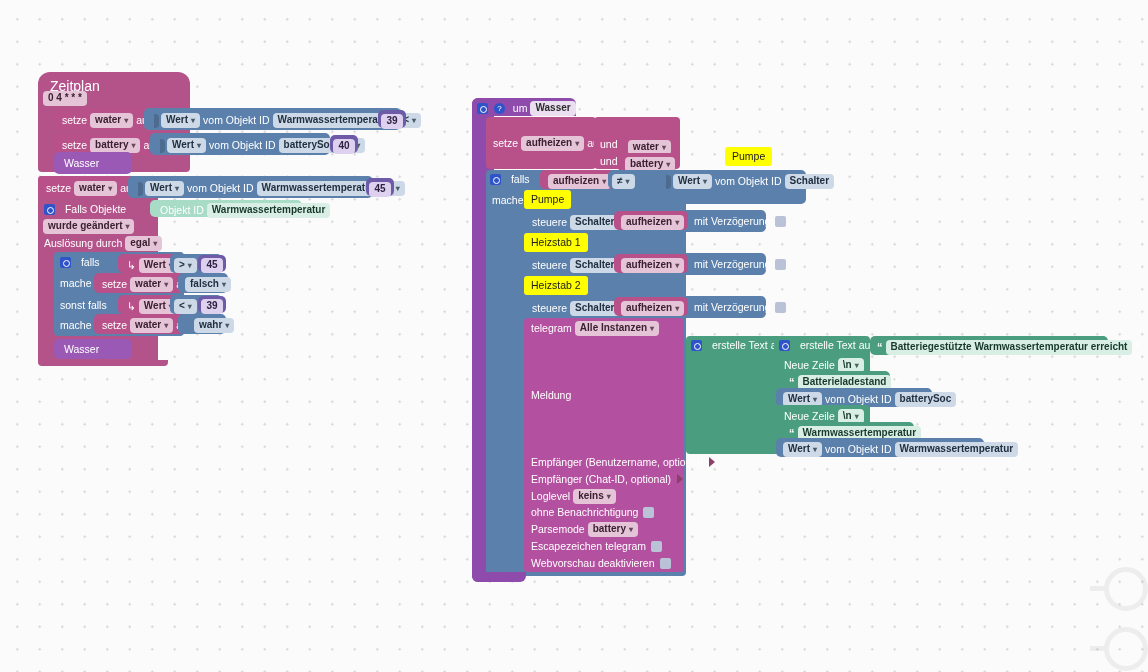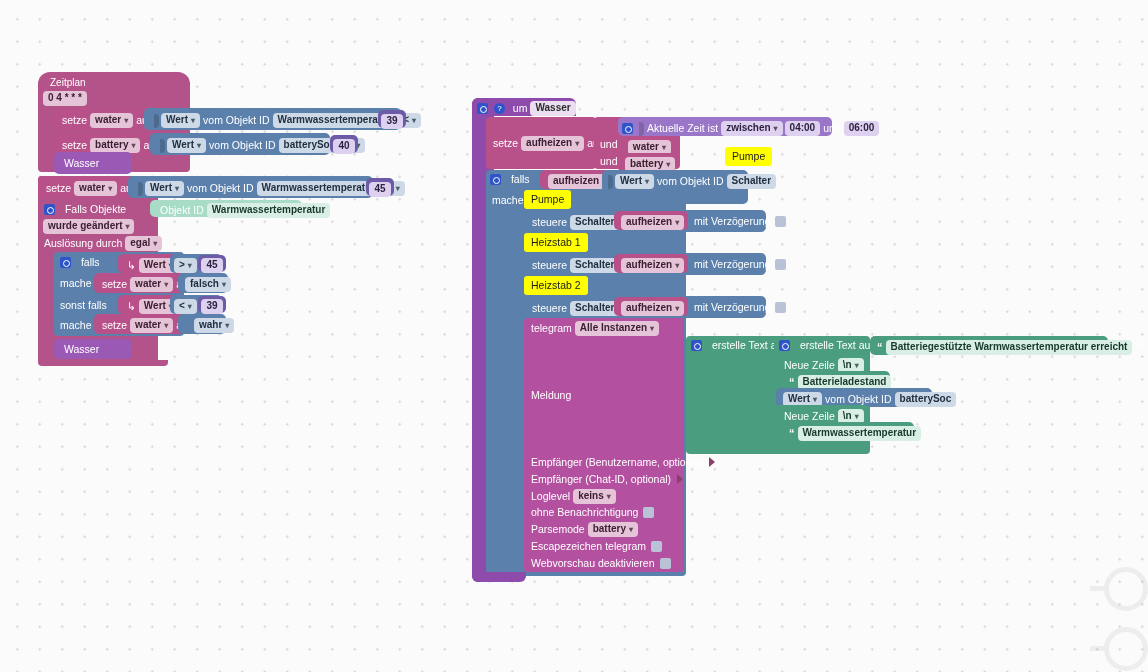--- a/index.html
+++ b/index.html
@@ -116,21 +116,21 @@
     position:absolute; width:16px; height:5px; background:#6b6b6b;
   }
 </style>
 </head>
 <body>
 
 <div id="workspace">
 
   <div class="blk c-sched hat" style="left:38px; top:72px; width:152px; height:100px; border-radius:12px 12px 4px 4px;"></div>
 
-  <div class="blk" style="left:44px; top:76px; font-size:10px; padding:2px 4px;">
+  <div class="blk" style="left:44px; top:76px; font-size:14px; padding:2px 4px;">
     <span class="lbl">Zeitplan</span>
   </div>
 
   <div class="blk" style="left:42px; top:91px;">
     <span class="fld tint-m">0 4 * * *</span>
   </div>
 
   <div class="blk c-magenta" style="left:54px; top:108px; width:90px; height:22px; padding:5px 5px 0 6px;">
     <span class="lbl">setze</span><span class="fld tint-m"><span>water</span><span class="car">▾</span></span><span class="lbl">auf</span>
   </div>
@@ -247,24 +247,20 @@
   </div>
 
   <div class="blk c-magenta" style="left:594px; top:117px; width:86px; height:52px; border-radius:4px;"></div>
   <div class="blk" style="left:598px; top:138px;">
     <span class="lbl">und</span>
   </div>
   <div class="blk" style="left:598px; top:155px;">
     <span class="lbl">und</span>
   </div>
 
-  <div class="blk c-timeP" style="left:618px; top:117px; width:214px; height:19px; padding:4px 0 0 4px;">
-    <span class="gear"></span>
-    <span class="notch" style="margin-left:3px;"></span><span class="lbl">Aktuelle Zeit ist</span><span class="fld tint-p"><span>zwischen</span><span class="car">▾</span></span><span class="fld tint-p">04:00</span><span class="lbl">und</span><span class="fld tint-p">06:00</span>
-  </div>
 
   <div class="blk c-magenta" style="left:618px; top:136px; width:54px; height:19px; padding:4px 0 0 6px;text-align:right;">
     <span class="fld tint-m"><span>water</span><span class="car">▾</span></span>
   </div>
   <div class="blk c-magenta" style="left:618px; top:153px; width:58px; height:19px; padding:4px 0 0 6px;">
     <span class="fld tint-m"><span>battery</span><span class="car">▾</span></span>
   </div>
 
   <div class="ylab" style="left:725px; top:147px;">Pumpe</div>
 
@@ -272,21 +268,21 @@
   <div class="blk" style="left:490px; top:173px;">
     <span class="gear"></span>
     <span class="lbl" style="margin-left:5px;">falls</span>
   </div>
   <div class="blk c-magenta" style="left:540px; top:170px; width:76px; height:19px; padding:4px 0 0 7px;">
     <span class="fld tint-m"><span>aufheizen</span><span class="car">▾</span></span>
   </div>
   <div class="blk c-logicB" style="left:608px; top:170px; width:34px; height:19px; padding:4px 0 0 3px;">
     <span class="fld tint-b"><span>≠</span><span class="car">▾</span></span>
   </div>
-  <div class="blk c-logicB" style="left:602px; top:170px; width:146px; height:34px; padding:4px 0 0 6px;">
+  <div class="blk c-logicB" style="left:660px; top:170px; width:146px; height:34px; padding:4px 0 0 6px;">
     <span class="notch"></span><span class="fld tint-b"><span>Wert</span><span class="car">▾</span></span><span class="lbl">vom Objekt ID</span><span class="fld tint-b">Schalter</span>
   </div>
   <div class="blk" style="left:490px; top:194px;">
     <span class="lbl">mache</span>
   </div>
 
   <div class="ylab" style="left:524px; top:190px;">Pumpe</div>
   <div class="blk c-logicB" style="left:524px; top:210px; width:242px; height:22px; padding:5px 0 0 6px;">
     <span class="lbl">steuere</span><span class="fld tint-b">Schalter</span><span class="lbl">mit</span><span class="notch"></span>
   </div>
@@ -378,20 +374,23 @@
   </div>
 
   <div class="blk c-green" style="left:774px; top:405px; width:96px; height:19px; padding:4px 0 0 8px;">
     <span class="lbl">Neue Zeile</span><span class="fld tint-g"><span>\n</span><span class="car">▾</span></span>
   </div>
 
   <div class="blk c-green" style="left:782px; top:422px; width:132px; height:19px; padding:4px 0 0 5px;">
     <span class="q">“</span><span class="fld tint-g">Warmwassertemperatur</span><span class="q">”</span>
   </div>
 
+  <div class="blk c-logicB" style="left:776px; top:438px; width:208px; height:19px; padding:4px 0 0 6px;">
+    <span class="fld tint-b"><span>Wert</span><span class="car">▾</span></span><span class="lbl">vom Objekt ID</span><span class="fld tint-b">Warmwassertemperatur</span>
+  </div>
 
   <div class="blk c-purpleD" style="left:472px; top:572px; width:54px; height:10px; border-radius:0 0 6px 6px;"></div>
 
   <div class="zoomctl" style="left:1090px; top:565px; width:58px; height:107px;">
     <div class="ring" style="left:14px; top:2px;"></div>
     <div class="handle" style="left:0px; top:21px;"></div>
     <div class="ring" style="left:14px; top:62px;"></div>
     <div class="handle" style="left:0px; top:81px;"></div>
   </div>
 

